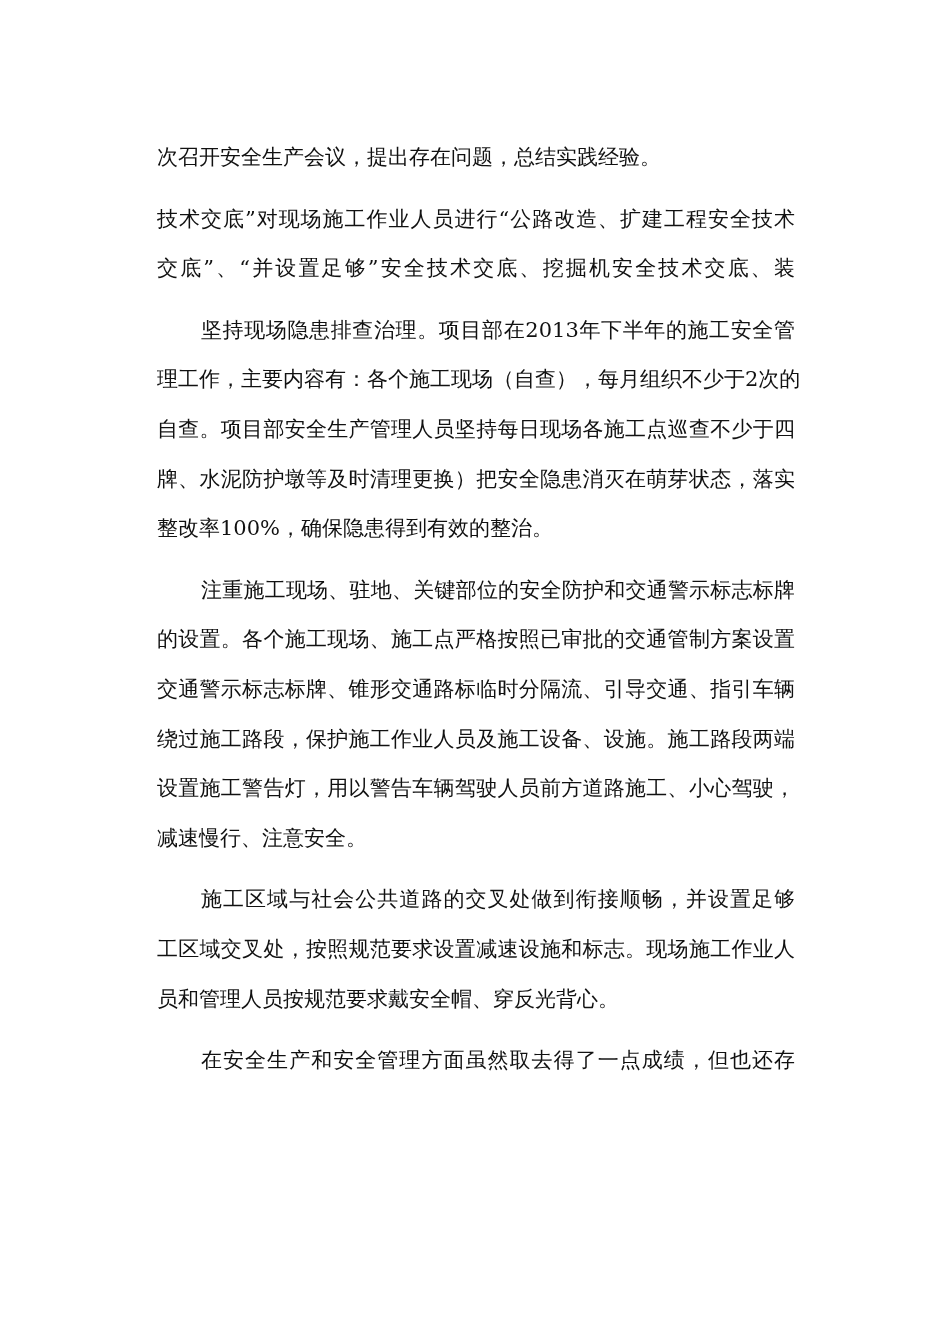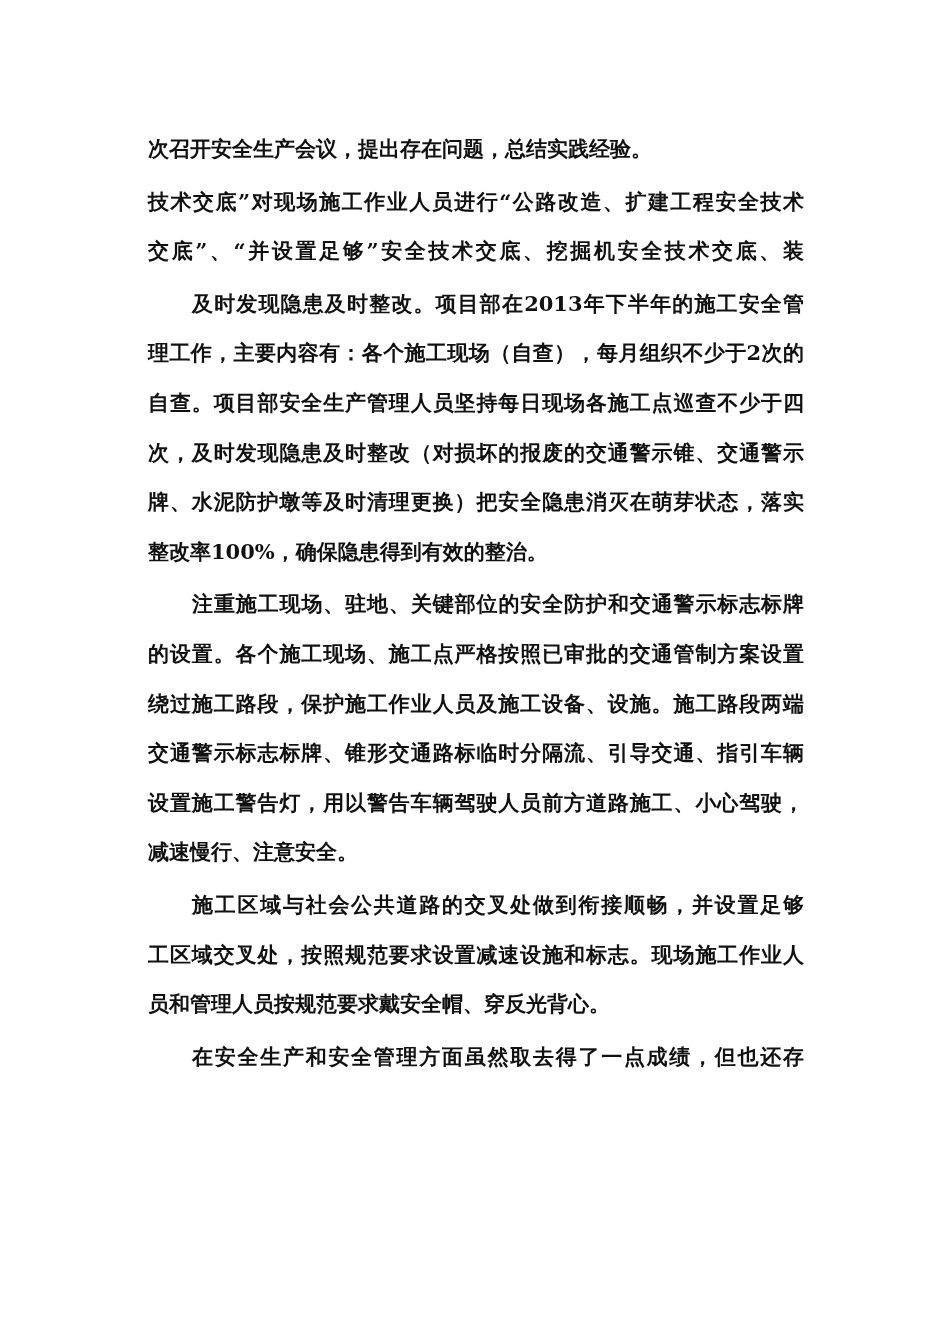--- a/index.html
+++ b/index.html
@@ -8,53 +8,52 @@
     position: absolute;
     left: 145px;
     top: 121px;
     width: 662px;
     font-family: "DejaVu Serif", "Liberation Serif", serif;
     font-size: 21px;
     line-height: 49.6px;
     color: #111111;
     text-align: justify;
   }
-  .para { margin: 3px; padding: 0; font-weight: bold; }
+  .para { margin: 12px; padding: 0; }
   .indent { text-indent: 44px; }
   .line { display: block; white-space: nowrap; text-align: justify; text-align-last: justify; }
   .line.last { text-align-last: left; }
 </style>
 </head>
 <body>
 
 <div class="page">
 
   <div class="para">
     <span class="line last">次召开安全生产会议，提出存在问题，总结实践经验。</span>
   </div>
 
   <div class="para indent">
     <span class="line" style="text-indent:0">技术交底”对现场施工作业人员进行“公路改造、扩建工程安全技术</span>
     <span class="line" style="text-indent:0">交底”、“并设置足够”安全技术交底、挖掘机安全技术交底、装</span>
   </div>
 
   <div class="para indent">
-    <span class="line">及时发现隐患及时整改。项目部在2013年下半年的施工安全管</span>
+    <span class="line">坚持现场隐患排查治理。项目部在2013年下半年的施工安全管</span>
     <span class="line" style="text-indent:0">理工作，主要内容有：各个施工现场（自查），每月组织不少于2次的</span>
     <span class="line" style="text-indent:0">自查。项目部安全生产管理人员坚持每日现场各施工点巡查不少于四</span>
-    <span class="line" style="text-indent:0">次，及时发现隐患及时整改（对损坏的报废的交通警示锥、交通警示</span>
     <span class="line" style="text-indent:0">牌、水泥防护墩等及时清理更换）把安全隐患消灭在萌芽状态，落实</span>
     <span class="line last" style="text-indent:0">整改率100%，确保隐患得到有效的整治。</span>
   </div>
 
   <div class="para indent">
     <span class="line">注重施工现场、驻地、关键部位的安全防护和交通警示标志标牌</span>
     <span class="line" style="text-indent:0">的设置。各个施工现场、施工点严格按照已审批的交通管制方案设置</span>
+    <span class="line" style="text-indent:0">交通警示标志标牌、锥形交通路标临时分隔流、引导交通、指引车辆</span>
     <span class="line" style="text-indent:0">绕过施工路段，保护施工作业人员及施工设备、设施。施工路段两端</span>
-    <span class="line" style="text-indent:0">交通警示标志标牌、锥形交通路标临时分隔流、引导交通、指引车辆</span>
     <span class="line" style="text-indent:0">设置施工警告灯，用以警告车辆驾驶人员前方道路施工、小心驾驶，</span>
     <span class="line last" style="text-indent:0">减速慢行、注意安全。</span>
   </div>
 
   <div class="para indent">
     <span class="line">施工区域与社会公共道路的交叉处做到衔接顺畅，并设置足够</span>
     <span class="line" style="text-indent:0">工区域交叉处，按照规范要求设置减速设施和标志。现场施工作业人</span>
     <span class="line last" style="text-indent:0">员和管理人员按规范要求戴安全帽、穿反光背心。</span>
   </div>
 

